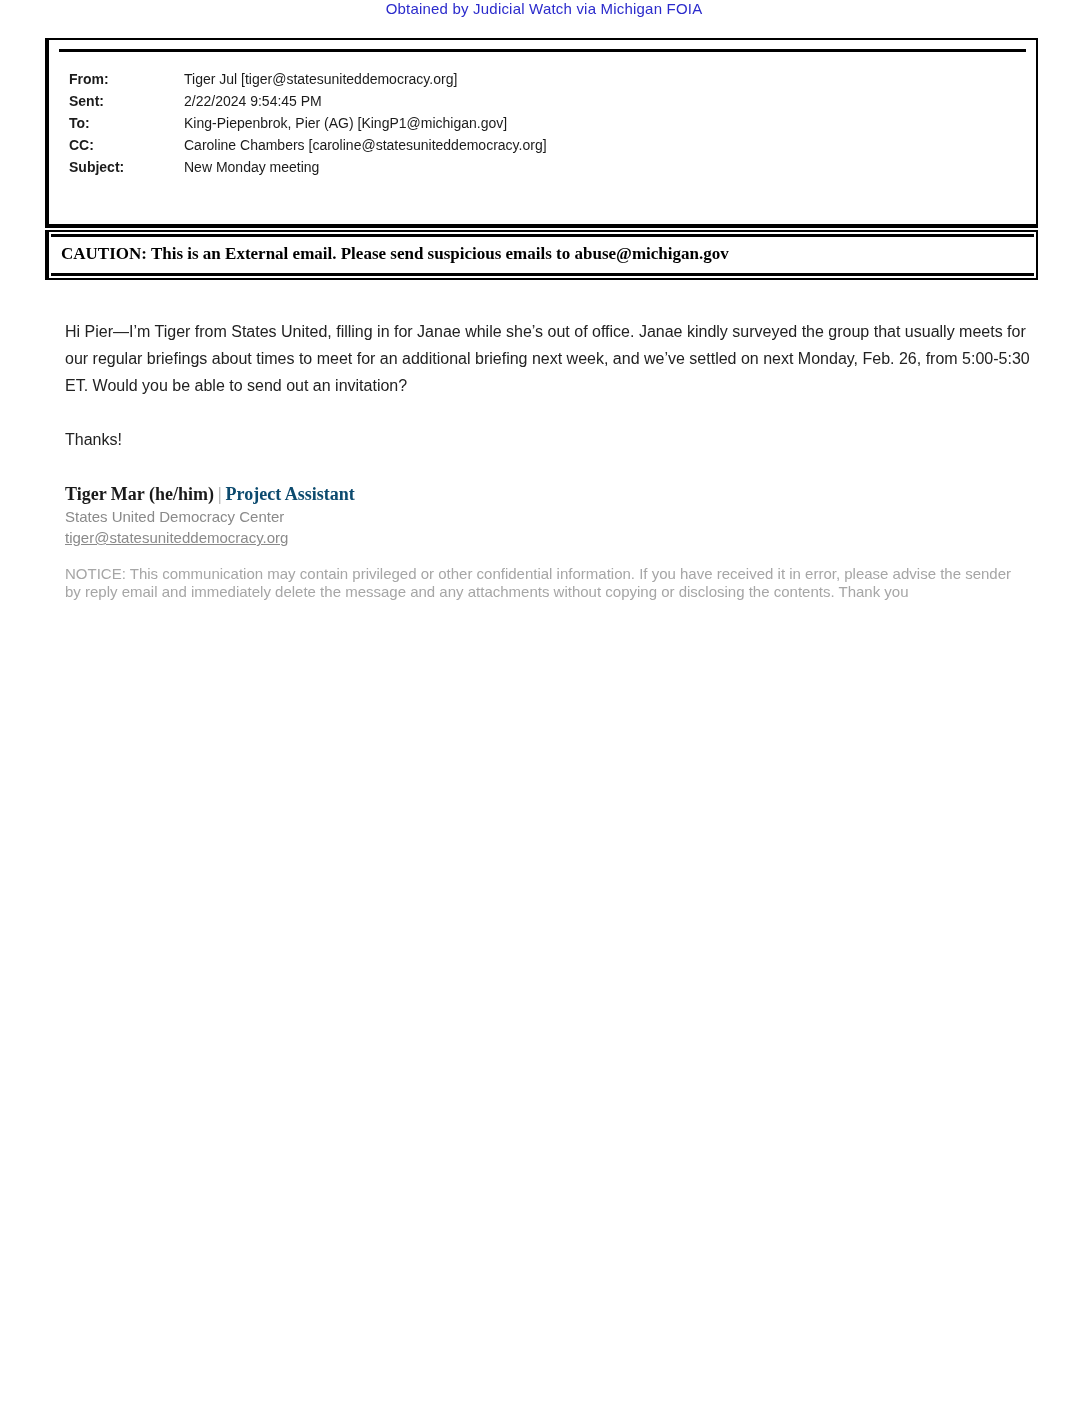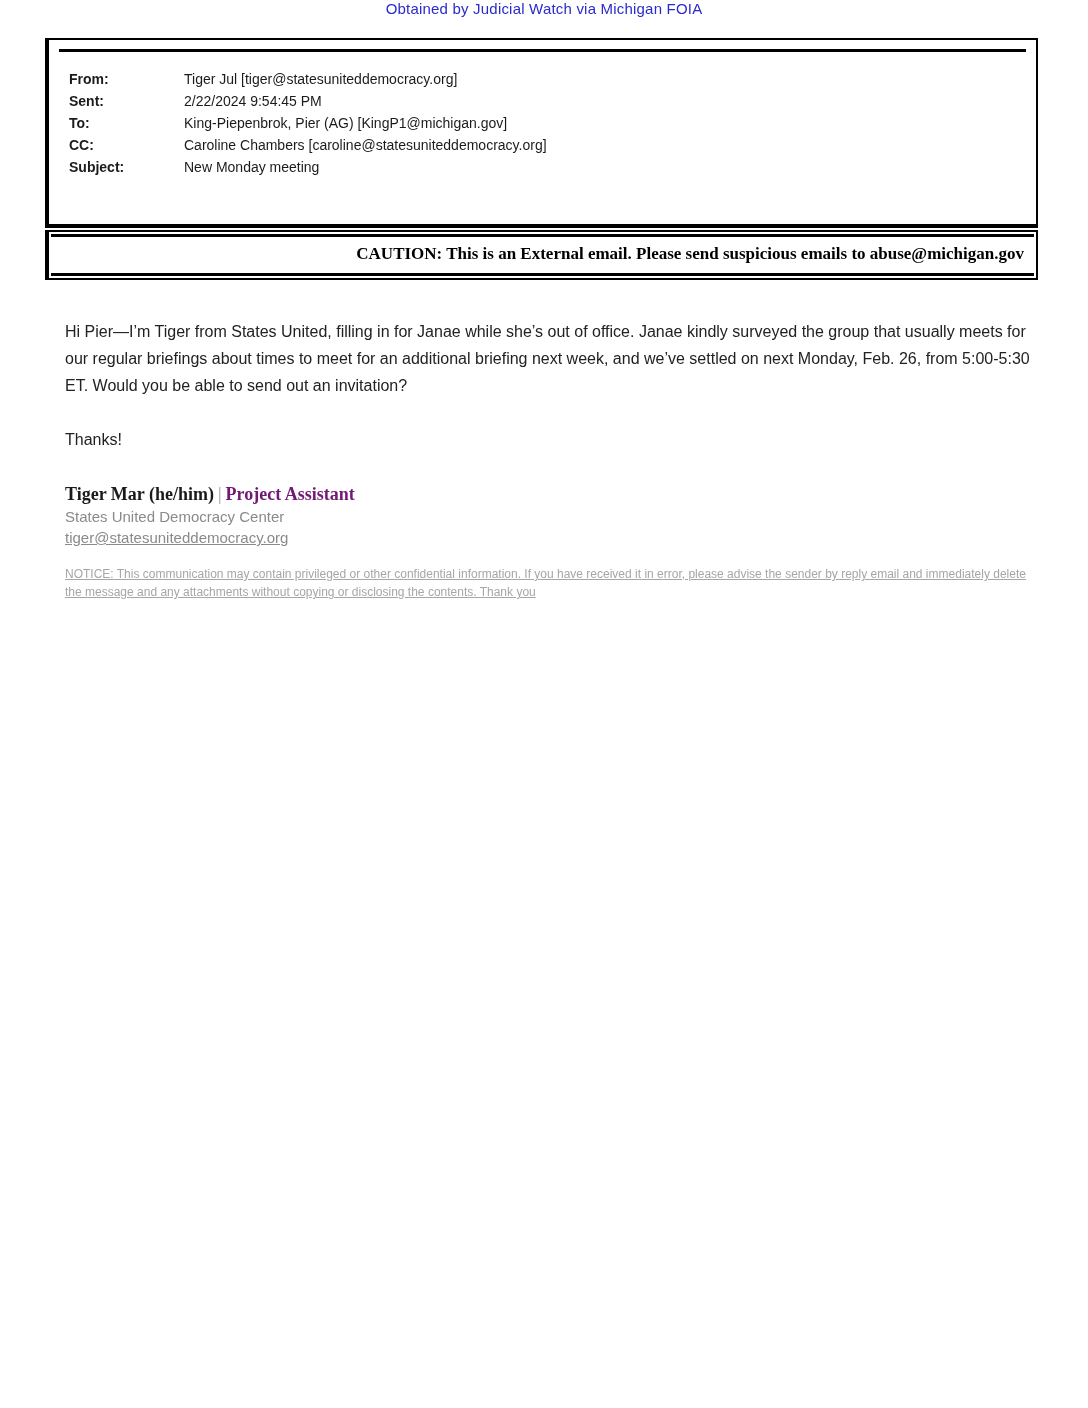--- a/index.html
+++ b/index.html
@@ -54,21 +54,21 @@
   .caution-box {
     margin: 2px 50px 0 45px;
     border: 2px solid #000;
     border-left-width: 4px;
   }
   .caution-inner {
     margin: 2px;
     border-top: 3px solid #000;
     border-bottom: 3px solid #000;
     padding: 7px 10px 9px 10px;
-    text-align: right;
+    text-align: left;
     font-family: "Liberation Serif", serif;
     font-weight: bold;
     font-size: 17px;
     color: #000;
   }
   
   .body-text {
     margin: 38px 52px 0 65px;
     font-size: 16px;
     line-height: 27px;
@@ -93,40 +93,39 @@
     font-weight: bold;
     color: #1a1a1a;
   }
   .sig-sep {
     color: #9a9a9a;
     font-weight: normal;
     padding: 0 4px;
   }
   .sig-title {
     font-weight: bold;
-    color: #701a75;
+    color: #0c4a6e;
   }
   .sig-line {
     font-size: 15px;
     line-height: 21px;
     color: #8a8a8a;
   }
   .sig-link {
     color: #8a8a8a;
     text-decoration: underline;
     cursor: pointer;
   }
   
   .disclaimer {
     margin: 17px 55px 0 65px;
-    font-size: 12px;
+    font-size: 15px;
     line-height: 18px;
     color: #a6a6a6;
     max-width: 965px;
-    text-decoration: underline;
   }
 </style>
 </head>
 <body>
 
 <div class="watermark">Obtained by Judicial Watch via Michigan FOIA</div>
 
 <div class="header-box">
   <div class="header-rule"></div>
   <div class="header-fields">

